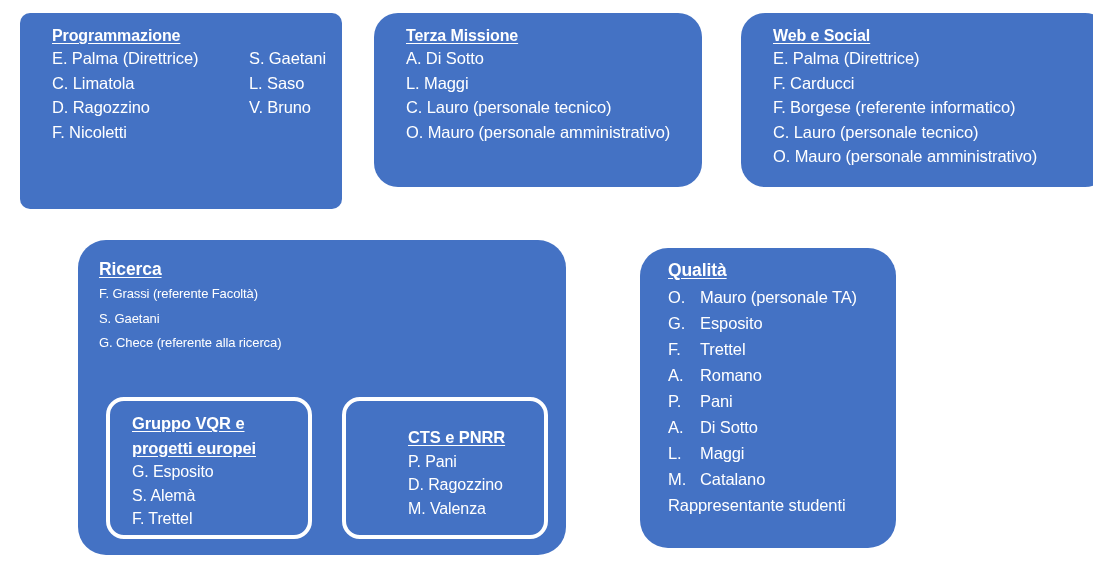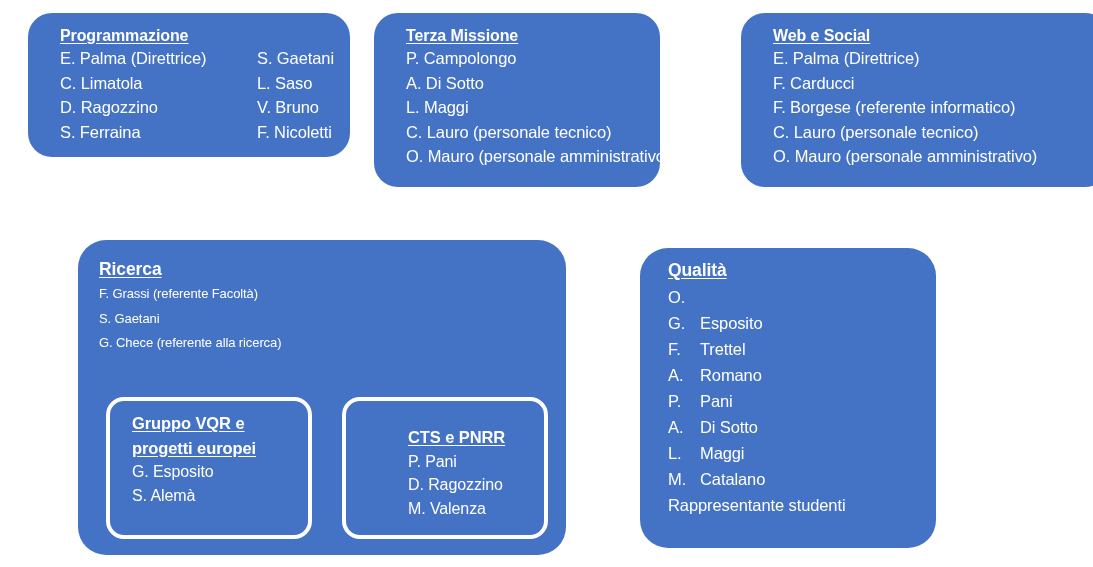--- a/index.html
+++ b/index.html
@@ -39,27 +39,27 @@
     letter-spacing: -0.1px;
   }
 
   .member {
     white-space: nowrap;
     letter-spacing: -0.1px;
   }
 
   
   #card-programmazione {
-    left: 28px;  top: 13px;
-    width: 322px; height: 144px;
-    border-radius: 24px;
+    left: 20px;  top: 13px;
+    width: 322px; height: 196px;
+    border-radius: 10px;
   }
   #card-terza-missione {
     left: 374px; top: 13px;
-    width: 286px; height: 174px;
+    width: 328px; height: 174px;
     border-radius: 24px;
   }
   #card-web-social {
     left: 741px; top: 13px;
     width: 368px; height: 174px;
     border-radius: 24px;
     padding-left: 26px;
   }
 
   .r1-body { position: absolute; left: 32px; top: 14px; }
@@ -102,21 +102,21 @@
     left: 264px; top: 157px;
     width: 206px; height: 142px;
   }
   .sub-body { position: absolute; left: 22px; top: 10px; }
   .sub-body .card-title { font-size: 16.5px; line-height: 24.5px; }
   .sub-body .member { font-size: 16px; line-height: 23.5px; }
 
   
   #card-qualita {
     left: 640px; top: 248px;
-    width: 296px; height: 300px;
+    width: 256px; height: 300px;
     border-radius: 28px;
   }
   #qualita-body { position: absolute; left: 28px; top: 10px; }
   #qualita-body .card-title { font-size: 17.5px; line-height: 25.5px; }
   #qualita-body .member {
     font-size: 16.5px;
     line-height: 26px;
     display: flex;
   }
   #qualita-body .member .initial {
@@ -134,31 +134,29 @@
   <div class="card" id="card-programmazione">
     <div class="r1-body">
       <div class="card-title">Programmazione</div>
       <div class="two-col">
         <div class="member">E. Palma (Direttrice)</div>
         <div class="member">S. Gaetani</div>
         <div class="member">C. Limatola</div>
         <div class="member">L. Saso</div>
         <div class="member">D. Ragozzino</div>
         <div class="member">V. Bruno</div>
-        <div class="member">S. Ferraina</div>
         <div class="member">F. Nicoletti</div>
       </div>
     </div>
   </div>
 
   <div class="card" id="card-terza-missione">
     <div class="r1-body">
       <div class="card-title">Terza Missione</div>
       <div class="r1-list">
-        <div class="member">P. Campolongo</div>
         <div class="member">A. Di Sotto</div>
         <div class="member">L. Maggi</div>
         <div class="member">C. Lauro (personale tecnico)</div>
         <div class="member">O. Mauro (personale amministrativo)</div>
       </div>
     </div>
   </div>
 
   <div class="card" id="card-web-social">
     <div class="r1-body">
@@ -183,20 +181,21 @@
       </div>
     </div>
 
     <div class="subcard" id="card-vqr">
       <div class="sub-body">
         <div class="card-title">Gruppo VQR e</div>
         <div class="card-title">progetti europei</div>
         <div>
           <div class="member">G. Esposito</div>
           <div class="member">S. Alemà</div>
+          <div class="member">F. Trettel</div>
         </div>
       </div>
     </div>
 
     <div class="subcard" id="card-cts">
       <div class="sub-body" style="top:24px;margin-left:40px;">
         <div class="card-title">CTS e PNRR</div>
         <div>
           <div class="member">P. Pani</div>
           <div class="member">D. Ragozzino</div>
@@ -205,20 +204,21 @@
       </div>
     </div>
   </div>
 
   <div class="card" id="card-qualita">
     <div id="qualita-body">
       <div class="card-title">Qualità</div>
       <div id="qualita-list">
           <div class="member">
             <span class="initial">O.</span>
+            <span>Mauro (personale TA)</span>
           </div>
           <div class="member">
             <span class="initial">G.</span>
             <span>Esposito</span>
           </div>
           <div class="member">
             <span class="initial">F.</span>
             <span>Trettel</span>
           </div>
           <div class="member">

